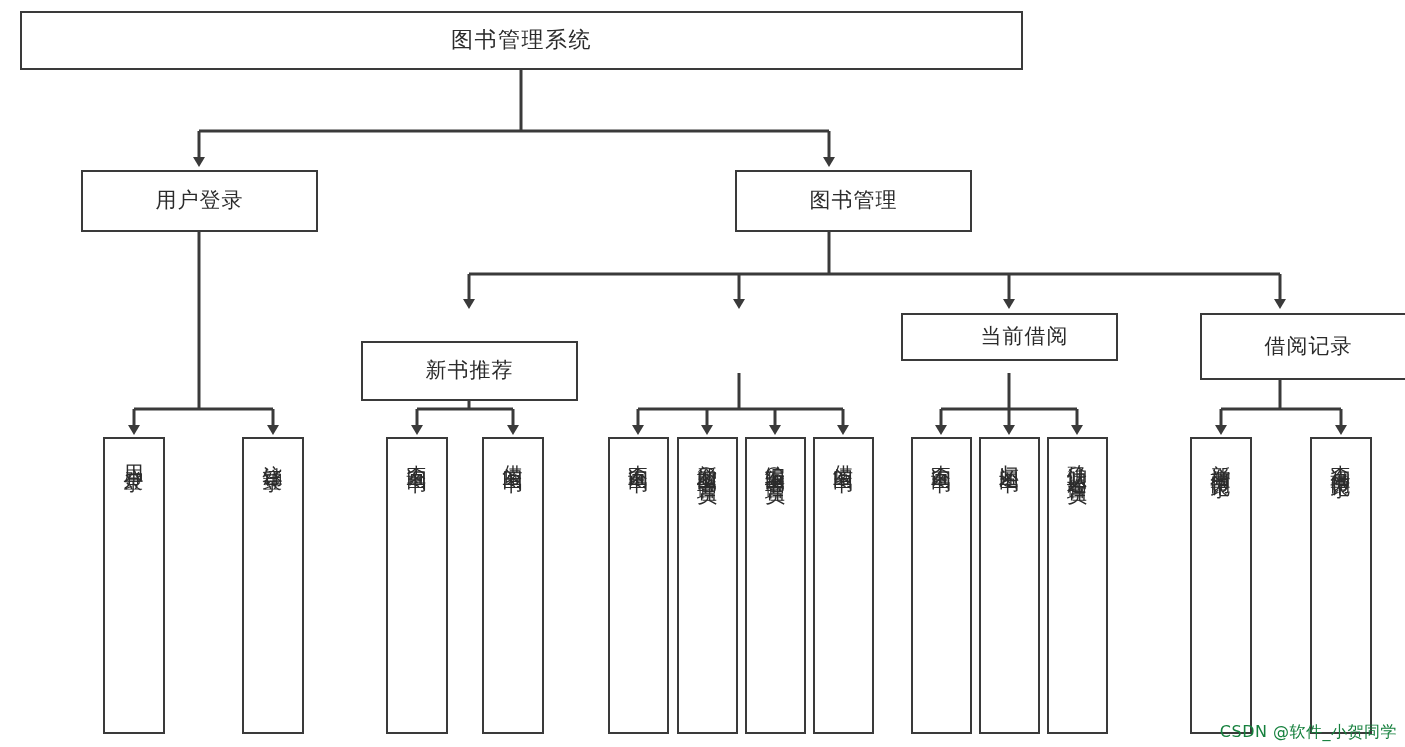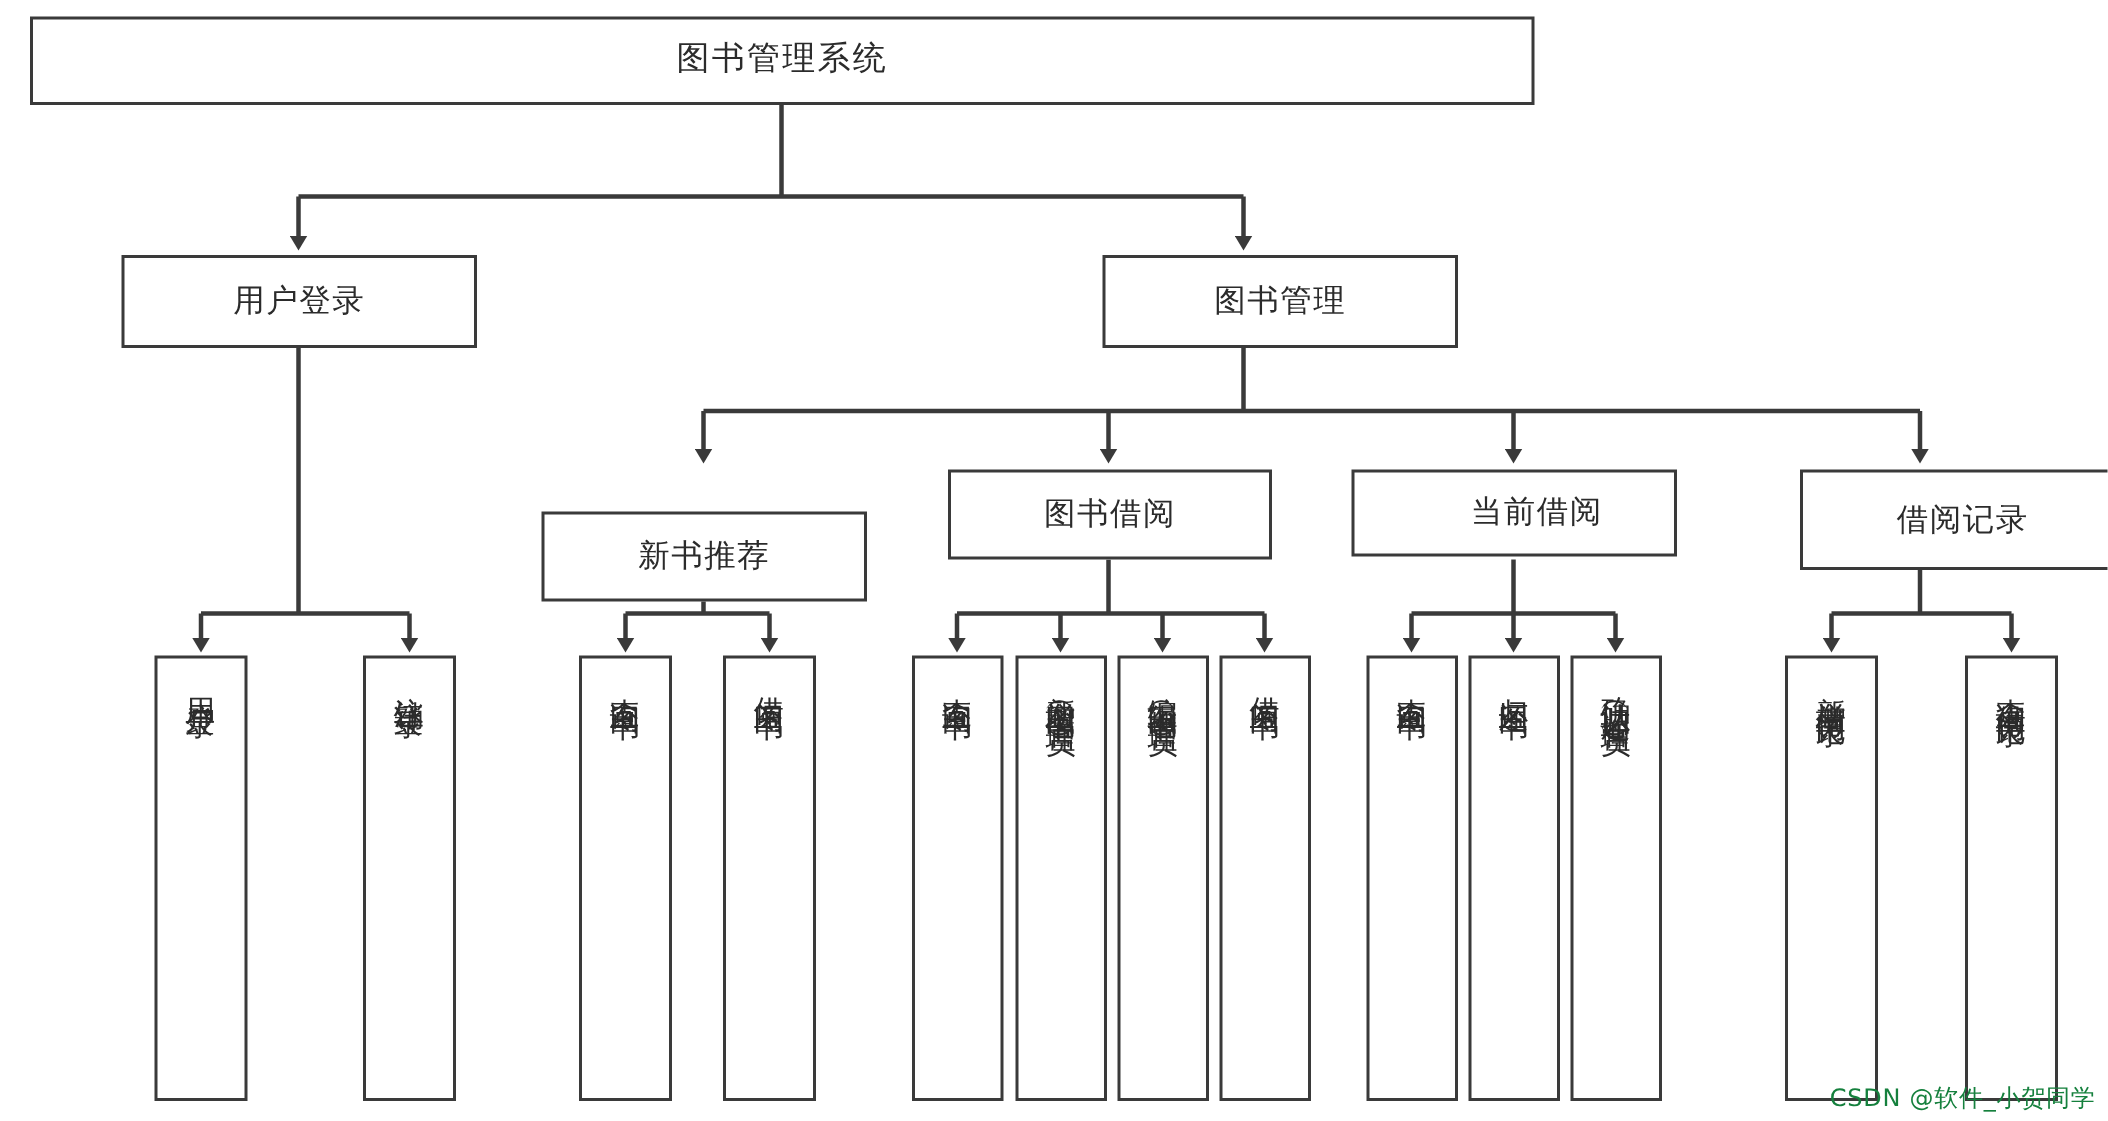--- a/index.html
+++ b/index.html
@@ -120,24 +120,21 @@
   <div class="node h-node" style="left:81px;top:170px;width:237px;height:62px;">
     <span class="node-label">用户登录</span>
   </div>
   <div class="node h-node" style="left:711px;top:170px;width:237px;height:62px;margin-left:24px;">
     <span class="node-label">图书管理</span>
   </div>
 
   <div class="node h-node" style="left:361px;top:321px;width:217px;height:60px;margin-top:20px;">
     <span class="node-label">新书推荐</span>
   </div>
-  <div class="node h-node" style="left:632px;top:313px;width:216px;height:60px;">
-    <span class="node-label">图书借阅</span>
-  </div>
-  <div class="node h-node" style="left:901px;top:313px;width:217px;height:58px;padding-left:30px;">
+  <div class="node h-node" style="left:901px;top:313px;width:217px;height:48px;padding-left:30px;">
     <span class="node-label">当前借阅</span>
   </div>
   <div class="node h-node" style="left:1172px;top:313px;width:217px;height:67px;margin-left:28px;">
     <span class="node-label">借阅记录</span>
   </div>
 
   <div class="node v-node" style="left:103px;top:437px;width:62px;height:297px;">
     <span class="node-label">用户登录</span>
   </div>
   <div class="node v-node" style="left:242px;top:437px;width:62px;height:297px;">

